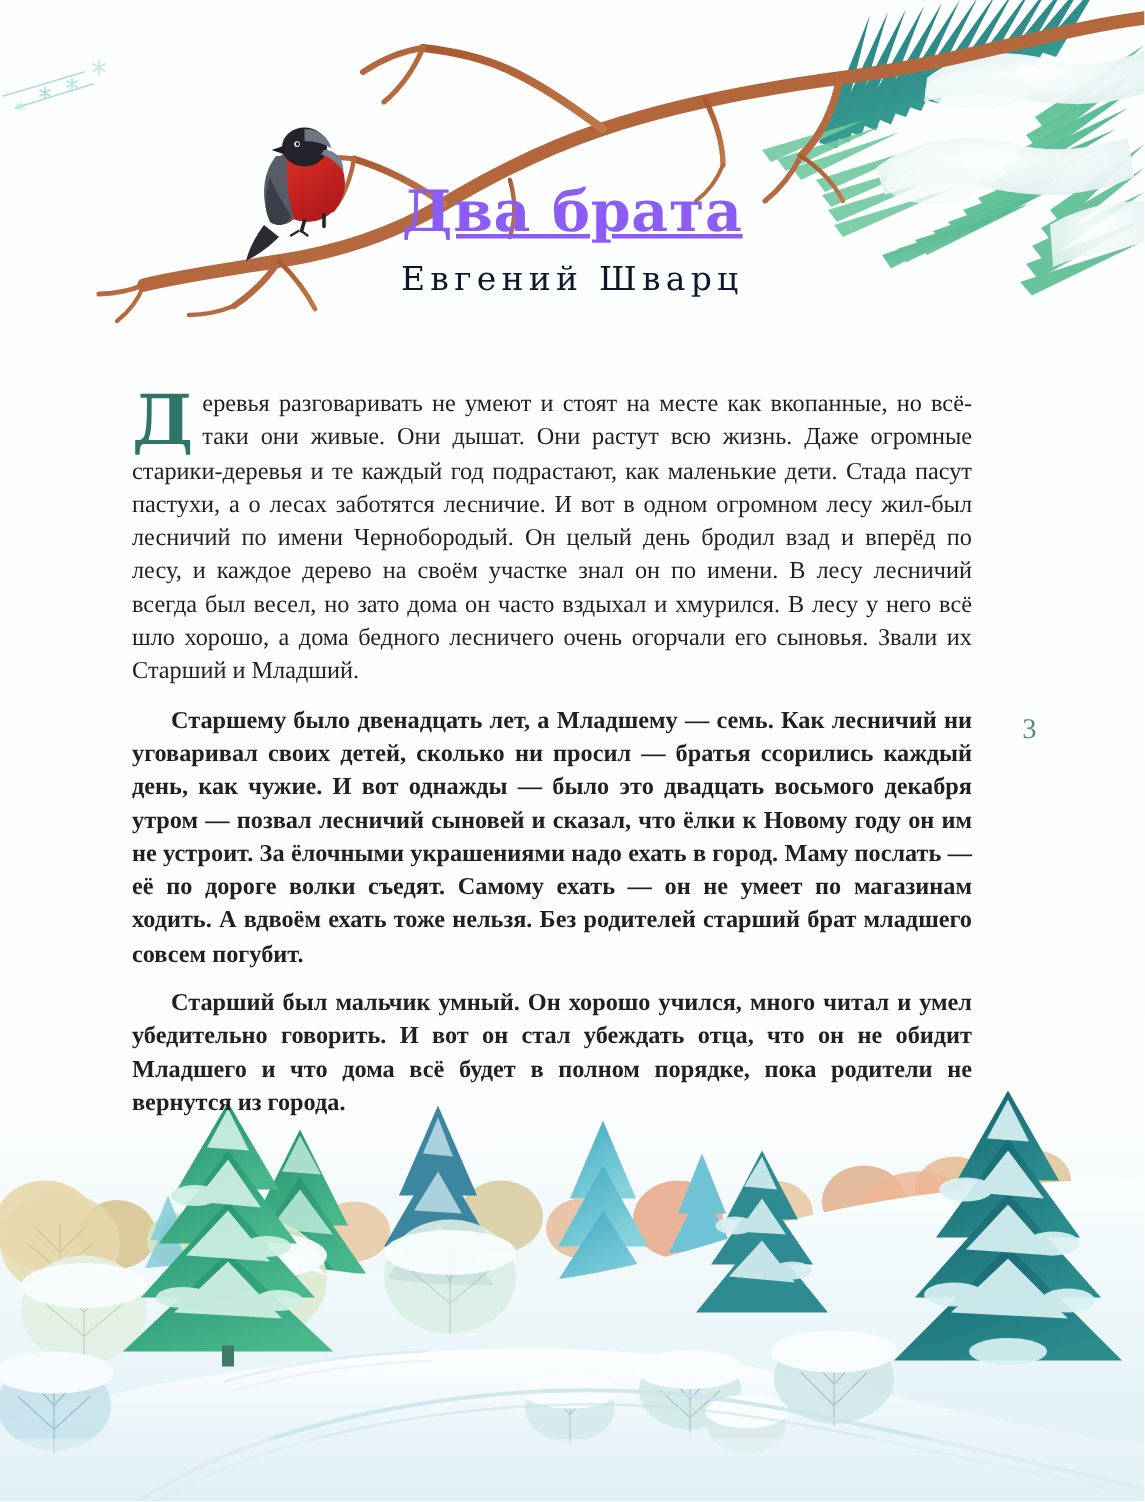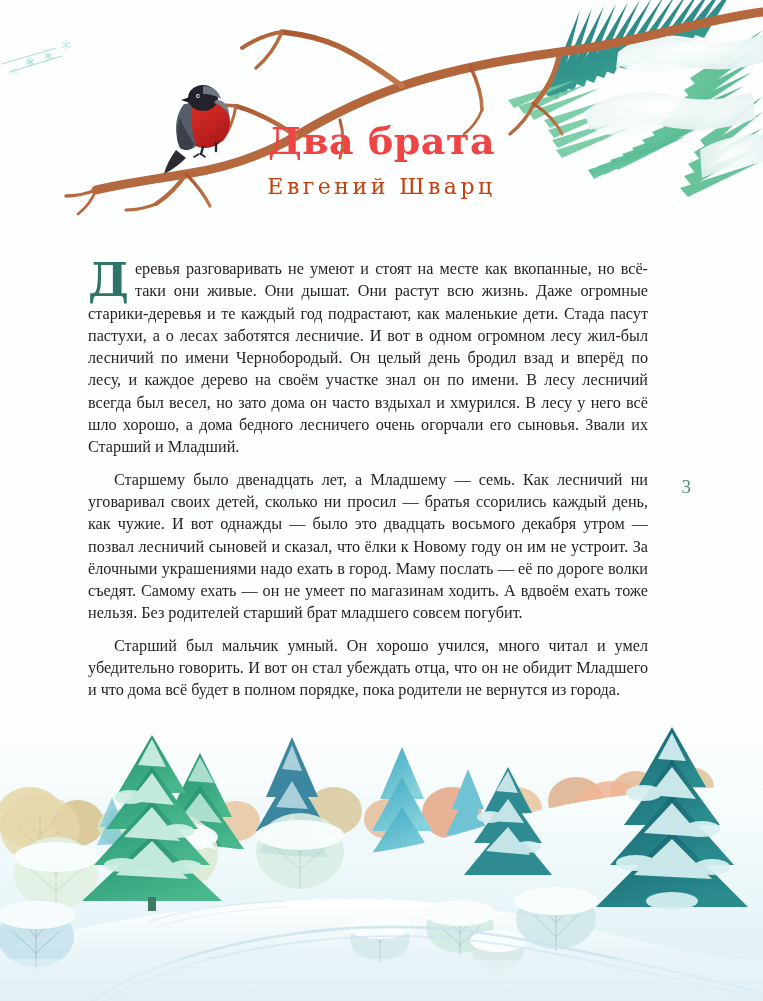--- a/index.html
+++ b/index.html
@@ -31,30 +31,31 @@
     top:122px;
     text-align:center;
     z-index:5;
   }
   #story-title{
     margin:0;
     font-family:"DejaVu Serif", serif;
     font-size:38px;
     font-weight:700;
     letter-spacing:0.5px;
-    color:#ef4444;
+    color:#8b5cf6;
     line-height:1;
+    text-decoration:underline;
   }
   #story-author{
     margin:16px 0 0 0;
     font-family:"DejaVu Serif", serif;
     font-size:22px;
     font-weight:400;
     letter-spacing:3.5px;
-    color:#c2410c;
+    color:#0f172a;
     line-height:1;
   }
 
   
   #text-column{
     position:absolute;
     left:78px;
     top:248px;
     width:580px;
     z-index:5;
@@ -63,21 +64,21 @@
     margin:10px;
     font-family:"Liberation Serif", serif;
     font-size:16.2px;
     line-height:22.3px;
     color:#231f20;
     text-align:justify;
     text-indent:26px;
     hyphens:auto;
     -webkit-hyphens:auto;
   }
-  .para + .para{margin-top:0;}
+  .para + .para{margin-top:0;font-weight:bold;}
   #para-1{text-indent:0;}
   #para-1::first-letter{
     float:left;
     font-family:"DejaVu Serif", serif;
     font-weight:700;
     font-size:46px;
     line-height:38px;
     color:#2E7567;
     padding:2px 6px 0 0;
     margin-top:1px;

